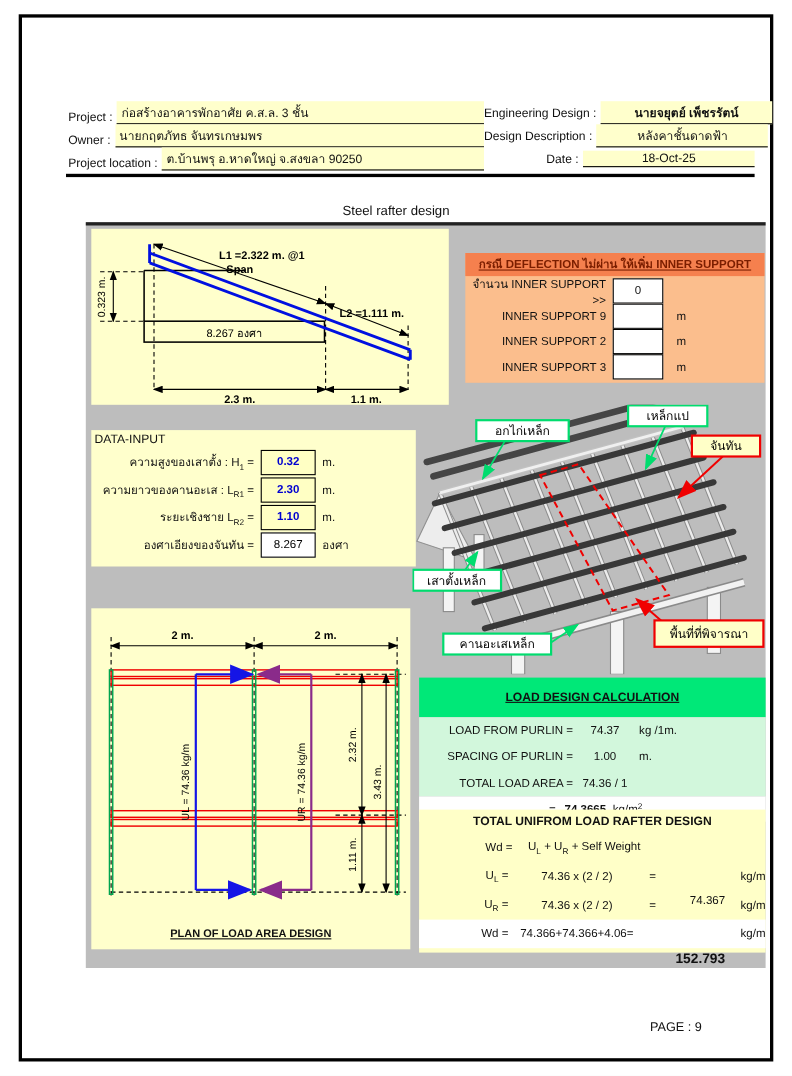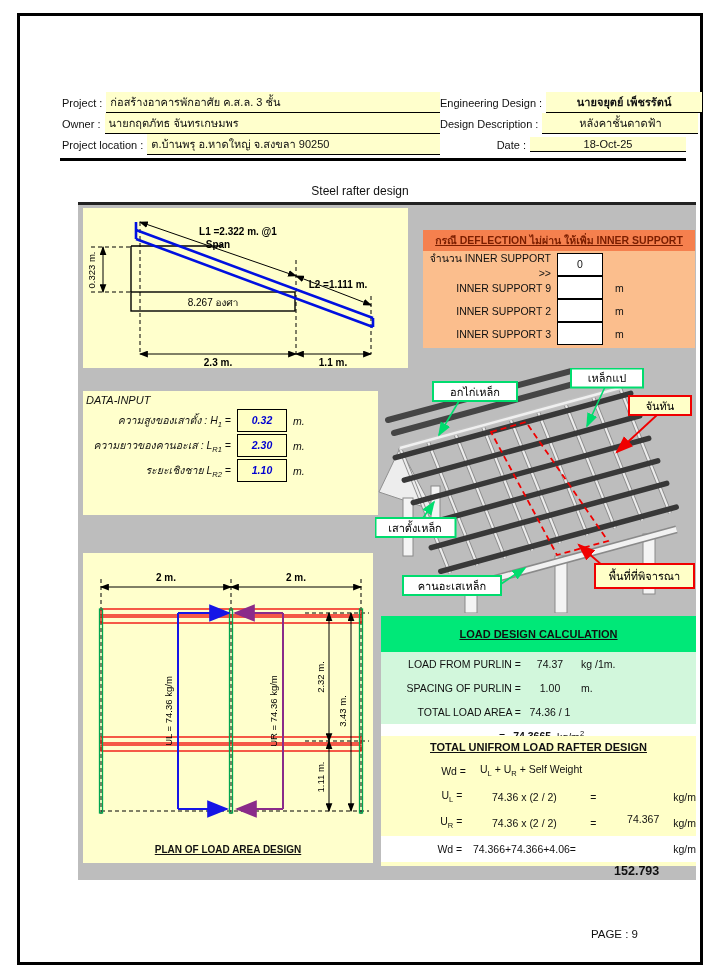--- a/index.html
+++ b/index.html
@@ -1,21 +1,21 @@
 <!DOCTYPE html>
 <html><head>
 <meta charset="utf-8">
 <style>
   html,body{margin:0;padding:0;background:#fff;}
   body{width:720px;height:978px;position:relative;font-family:"Liberation Sans",sans-serif;color:#111;}
   .page{position:absolute;left:17px;top:13px;width:680px;height:946px;border:3px solid #000;background:#fff;}
   
   .hdr{position:absolute;left:40px;top:76px;right:14px;font-size:11px;}
   .hrow{display:flex;align-items:center;height:21px;}
-  .h-left{display:flex;flex:0 0 380px;align-items:center;}
+  .h-left{display:flex;flex:0 0 380px;align-items:flex-end;}
   .h-lbl{white-space:nowrap;padding:0 4px 0 2px;}
   .h-val{flex:1;background:#FFFFCC;border-bottom:1px solid #000;padding:1px 4px;white-space:nowrap;overflow:hidden;}
   .h-right{display:flex;flex:1;align-items:center;justify-content:flex-end;}
   .h-lbl2{white-space:nowrap;text-align:right;padding-right:4px;}
   .h-val2{width:152px;background:#FFFFCC;border-bottom:1px solid #000;text-align:center;padding:1px 2px;white-space:nowrap;}
   .bold{font-weight:bold;}
   .thickrule{position:absolute;left:40px;right:14px;top:142px;height:3px;background:#000;}
   .title-th{position:absolute;left:0;right:0;top:149px;text-align:center;font-size:13px;}
   .title-en{position:absolute;left:0;right:0;top:168px;text-align:center;font-size:12px;}
   
@@ -23,42 +23,42 @@
   .panel{position:absolute;}
   .cream{background:#FFFFCC;}
   
   .op{left:345px;top:25px;width:272px;height:118px;background:#FBBE8D;font-size:10.5px;}
   .op-h{height:21px;background:#F5804E;color:#7B1E00;font-weight:bold;text-decoration:underline;display:flex;align-items:center;justify-content:center;}
   .op-row{display:flex;align-items:center;height:23px;}
   .op-lbl{width:128px;text-align:right;padding-right:6px;}
   .op-box{width:44px;height:21px;border:1px solid #000;background:#fff;display:flex;align-items:center;justify-content:center;margin-top:-1px;}
   .op-unit{padding-left:12px;}
   
-  .dp{left:5px;top:186px;width:295px;height:124px;font-size:10.5px;font-style:italic;}
+  .dp{left:5px;top:186px;width:295px;height:124px;font-size:10.5px;}
   .dp-title{padding:3px 0 2px 3px;font-size:11px;}
   .dp-row{display:flex;align-items:center;height:25px;}
   .dp-lbl{width:148px;text-align:right;padding-right:6px;white-space:nowrap;}
   .dp-box{width:48px;height:21px;border:1px solid #000;display:flex;align-items:center;justify-content:center;margin-top:-1px;}
   .dp-box.y{background:#FFFFC4;color:#0000D0;font-weight:bold;}
   .dp-box.w{background:#fff;color:#000;}
   .dp-unit{padding-left:6px;}
   sub{font-size:7.5px;} sup{font-size:7.5px;}
   
   .lc{left:303px;top:411px;width:315px;height:117px;font-size:10.5px;}
   .lc-h{height:36px;background:#00E878;font-weight:bold;text-decoration:underline;display:flex;align-items:center;justify-content:center;font-size:11px;}
   .lc-body{background:#D2F7DC;}
   .lc-row{display:flex;align-items:center;height:24px;}
   .lc-lbl{width:140px;text-align:right;white-space:nowrap;}
   .lc-val{width:58px;text-align:center;}
   .lc-unit{padding-left:2px;}
   .lc-res{height:23px;background:#fff;display:flex;align-items:center;padding-left:118px;}
   .lc-res .v{font-weight:bold;padding:0 6px 0 8px;}
   
   .up{left:303px;top:531px;width:315px;height:130px;background:#FFFFC8;font-size:10.5px;display:flex;flex-direction:column;}
-  .up-h{height:22px;font-weight:bold;text-decoration:underline;display:flex;align-items:center;justify-content:center;font-size:11px;text-align:right;}
+  .up-h{height:22px;font-weight:bold;display:flex;align-items:center;justify-content:center;font-size:11px;text-align:right;}
   .up-row{display:flex;align-items:center;height:26px;}
   .up-lhs{width:85px;text-align:right;white-space:nowrap;}
   .up-expr{width:130px;text-align:center;white-space:nowrap;}
   .up-eq{width:14px;text-align:center;}
   .up-val{width:62px;text-align:right;margin-top:44px;}
   .up-unit{padding-left:14px;}
   .up-final{background:#fff;height:26px;}
   .up-final .up-val{font-weight:bold;font-size:12.5px;}
   .plan-title{position:absolute;left:0;right:0;bottom:8px;text-align:center;font-weight:bold;font-size:10px;text-decoration:underline;}
   .pagefoot{position:absolute;right:62px;top:912px;font-size:11.5px;}
@@ -189,20 +189,25 @@
       <div class="dp-row">
         <span class="dp-lbl"><span>ความยาวของคานอะเส : L</span><sub>R1</sub> <span>=</span></span>
         <span class="dp-box y">2.30</span>
         <span class="dp-unit">m.</span>
       </div>
       <div class="dp-row">
         <span class="dp-lbl"><span>ระยะเชิงชาย L</span><sub>R2</sub> <span>=</span></span>
         <span class="dp-box y">1.10</span>
         <span class="dp-unit">m.</span>
       </div>
+      <div class="dp-row">
+        <span class="dp-lbl"><span>องศาเอียงของจันทัน</span><sub></sub> <span>=</span></span>
+        <span class="dp-box w">8.267</span>
+        <span class="dp-unit">องศา</span>
+      </div>
     </div>
 
     <div class="panel" style="left:297px;top:163px;width:321px;height:245px;">
       <svg width="321" height="245" viewBox="0 0 321 245">
         <defs>
           <marker id="aG" viewBox="0 0 8 6" refX="7" refY="3" markerWidth="9" markerHeight="7" orient="auto">
               <path d="M0,0 L8,3 L0,6 z" fill="#00DC6E"></path>
             </marker>
           <marker id="aR" viewBox="0 0 8 6" refX="7" refY="3" markerWidth="10" markerHeight="8" orient="auto">
               <path d="M0,0 L8,3 L0,6 z" fill="#F00000"></path>

